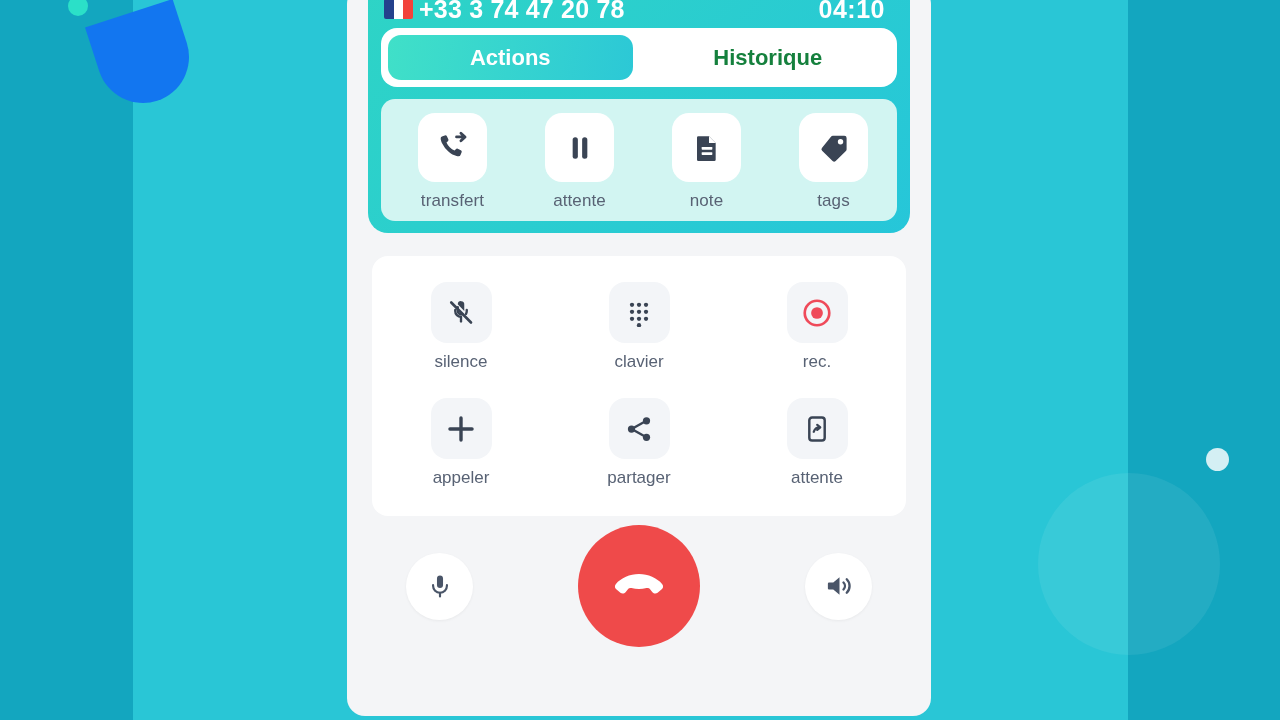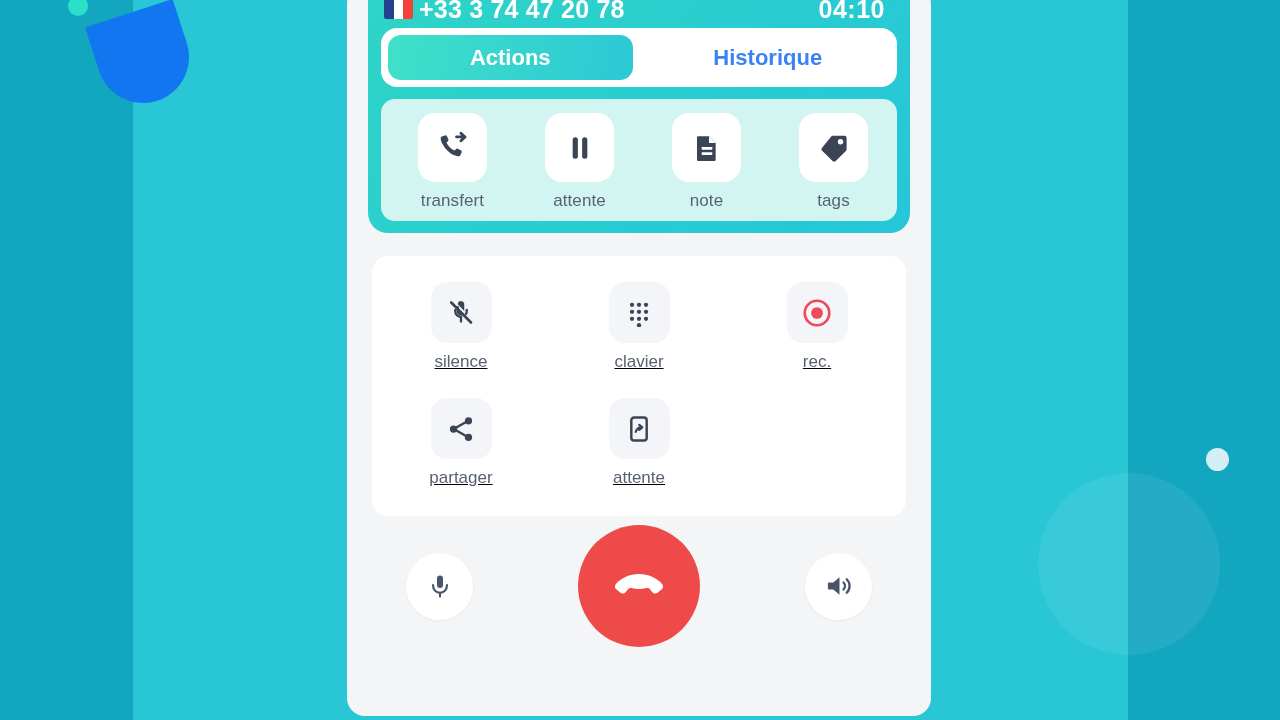--- a/index.html
+++ b/index.html
@@ -123,21 +123,21 @@
   }
   .tab {
     flex: 1;
     height: 45px;
     display: flex;
     align-items: center;
     justify-content: center;
     border-radius: 13px;
     font-size: 22px;
     font-weight: 700;
-    color: #3b82f6;
+    color: #15803d;
     cursor: pointer;
     user-select: none;
   }
   .tab.active {
     background: linear-gradient(100deg, #40E0C8 0%, #2CC8D6 100%);
     color: #FFFFFF;
   }
 
   
   .quick-actions {
@@ -176,21 +176,20 @@
     left: 25px; top: 270px;
     width: 534px;
     background: #FFFFFF;
     border-radius: 16px;
     padding: 26px 0 28px 0;
   }
   .controls-grid {
     display: grid;
     grid-template-columns: repeat(3, 1fr);
     row-gap: 26px;
-    text-decoration: underline;
   }
   .ctrl-item {
     display: flex;
     flex-direction: column;
     align-items: center;
     cursor: pointer;
   }
   .ctrl-tile {
     width: 61px; height: 61px;
     background: #F3F5F8;
@@ -370,20 +369,30 @@
             <span>
               <svg width="32" height="32" viewBox="0 0 24 24">
                 <circle cx="12" cy="12" r="9.2" fill="none" stroke="#EF4A5A" stroke-width="2"></circle>
                 <circle cx="12" cy="12" r="4.4" fill="#EF4A5A"></circle>
               </svg>
             </span>
           </div>
           <span class="ctrl-label">rec.</span>
         </div>
 
+        <div class="ctrl-item">
+          <div class="ctrl-tile">
+            <span>
+              <svg width="34" height="34" viewBox="0 0 24 24">
+                <path d="M12 4.2v15.6M4.2 12h15.6" stroke="#3A4454" stroke-width="2.4" stroke-linecap="round"></path>
+              </svg>
+            </span>
+          </div>
+          <span class="ctrl-label">appeler</span>
+        </div>
 
         <div class="ctrl-item">
           <div class="ctrl-tile">
             <span>
               <svg width="30" height="30" viewBox="0 0 24 24" fill="none">
                 <circle cx="18" cy="5.4" r="2.9" fill="#3A4454"></circle>
                 <circle cx="6" cy="12" r="2.9" fill="#3A4454"></circle>
                 <circle cx="18" cy="18.6" r="2.9" fill="#3A4454"></circle>
                 <path d="M8.6 10.6 15.4 6.8M8.6 13.4l6.8 3.8" stroke="#3A4454" stroke-width="2" stroke-linecap="round"></path>
               </svg>

